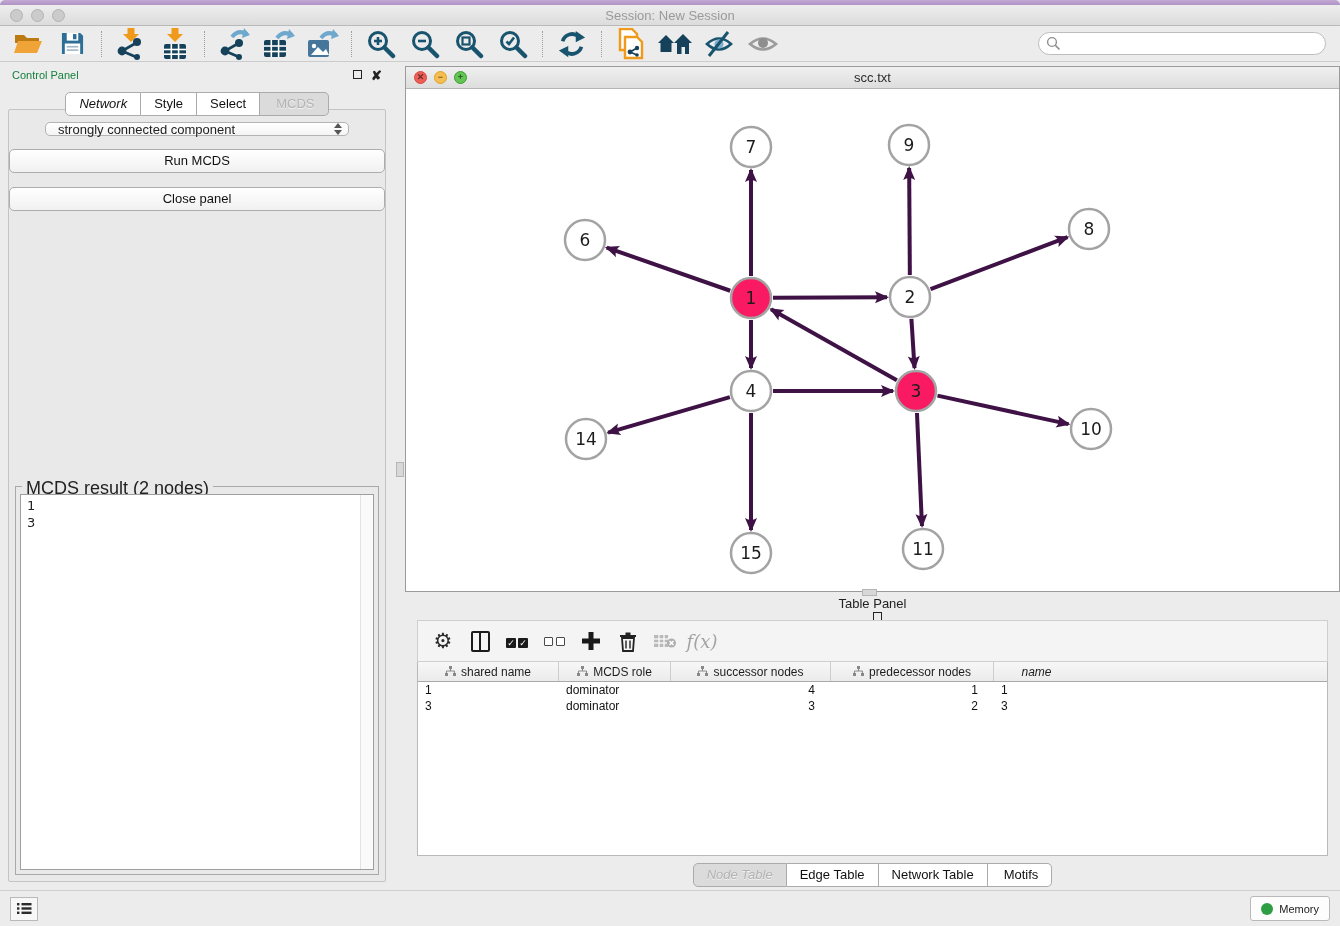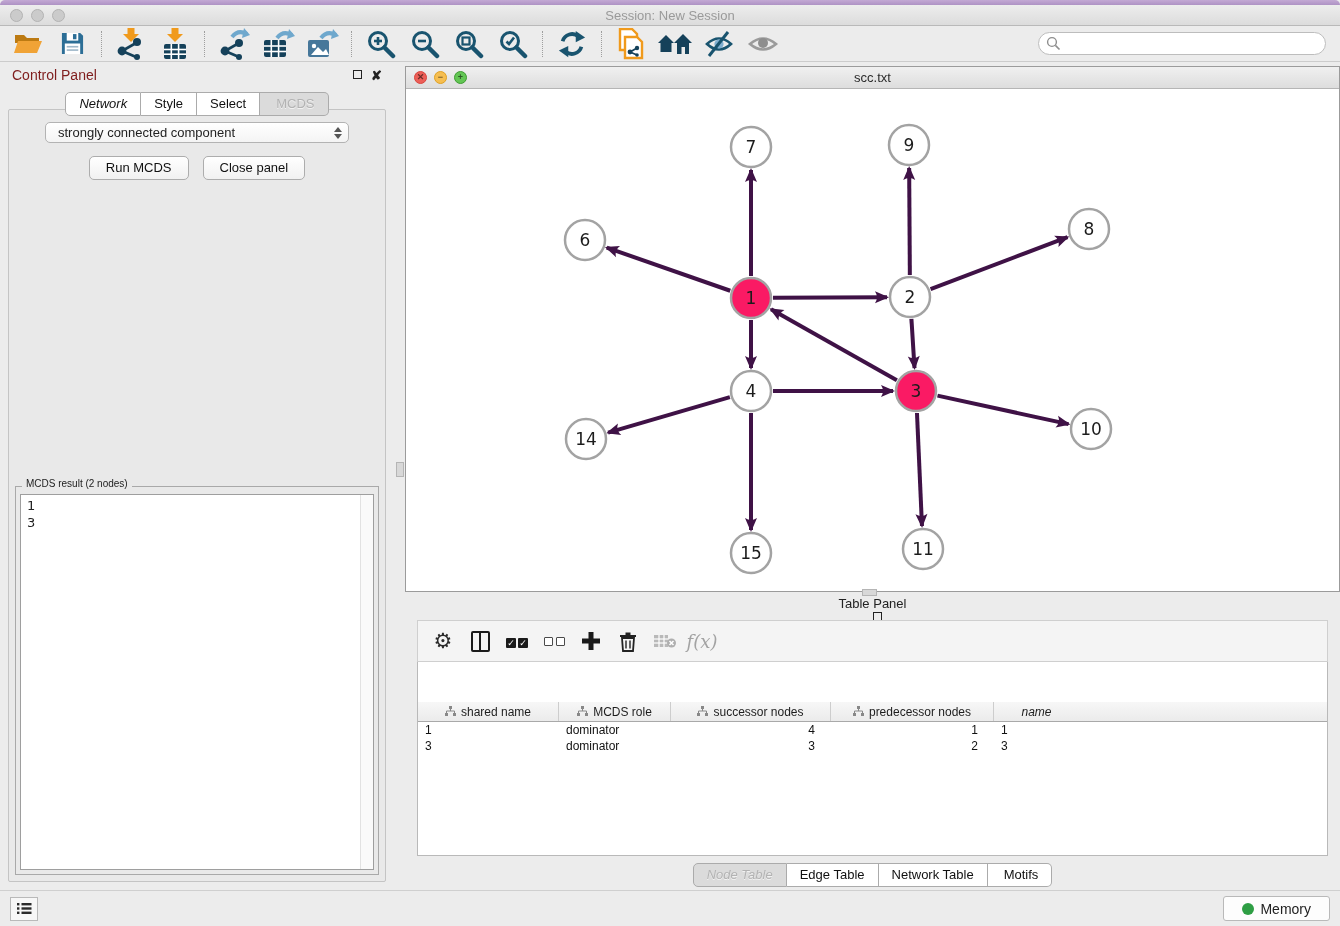--- a/index.html
+++ b/index.html
@@ -20,46 +20,46 @@
   .tsep { width:1px; height:26px; border-left:1px dotted #9E9E9E; margin:0 5px; }
   .tspacer { flex:1; }
   .searchwrap { position:relative; margin-right:6px; }
   .searchwrap input { width:288px; height:23px; border:1px solid #BDBDBD; border-radius:12px;
     padding:0 8px 0 26px; font-size:13px; background:#fff; outline:none; }
   .search-glass { position:absolute; left:8px; top:4px; }
 
   
   #control-panel { position:absolute; left:0; top:62px; width:394px; bottom:36px; background:#ECECEC; }
   .cp-header { height:26px; display:flex; align-items:center; padding:0 12px; }
-  .cp-title { font-size:14px; color:#7f1d1d; flex:1; }
+  .cp-title { font-size:11px; color:#15803d; flex:1; }
   .winbtn { font-size:12px; color:#222; margin-left:9px; line-height:1; }
   .float-box { display:inline-block; width:9px; height:9px; border:1.5px solid #222; }
   .close-x { font-weight:bold; font-size:13px; }
 
   .cp-tabs { display:flex; justify-content:center; position:relative; z-index:2; margin-top:4px; }
   .seg-tab { font-size:13px; padding:3px 13px 4px; background:#fff; border:1px solid #ABABAB; border-left:none; color:#111; }
   .seg-tab.first { border-left:1px solid #ABABAB; border-radius:5px 0 0 5px;font-style:italic; }
   .seg-tab.last { border-radius:0 5px 5px 0;padding-left:16px; }
   .seg-tab.selected-dim { background:#DBDBDB; color:#B3B3B3; text-shadow:0 1px 0 #F2F2F2; }
 
   .cp-body { position:absolute; left:8px; right:8px; top:47px; bottom:8px;
     border:1px solid #C4C4C4; border-radius:2px; background:#E9E9E9; }
   .opt-label { text-align:center; font-size:13px; margin-top:24px; }
-  .selectrow { margin:12px 36px 0; height:21px; background:linear-gradient(#FFFFFF,#F4F4F4);
+  .selectrow { margin:12px 36px 0; height:14px; background:linear-gradient(#FFFFFF,#F4F4F4);
     border:1px solid #B3B3B3; border-radius:5px; display:flex; align-items:center; padding:0 6px 0 12px; font-size:13px; }
   .selectrow .sel-text { flex:1; }
   .arrows { display:flex; flex-direction:column; gap:2px; align-items:center; }
   .tri-up { width:0; height:0; border-left:4px solid transparent; border-right:4px solid transparent; border-bottom:5px solid #555; }
   .tri-down { width:0; height:0; border-left:4px solid transparent; border-right:4px solid transparent; border-top:5px solid #555; }
-  .btnrow { display:flex; justify-content:center; gap:14px; margin-top:13px; }
+  .btnrow { display:flex; justify-content:center; gap:14px; margin-top:13px;flex-direction:column; }
   .pushbtn { font-size:13px; padding:3px 16px 4px; background:linear-gradient(#FFFFFF,#F1F1F1);
     border:1px solid #ADADAD; border-radius:5px; color:#111; }
 
   .groupbox { position:absolute; left:6px; right:6px; top:376px; bottom:6px; border:1px solid #A9A9A9; }
-  .group-legend { position:absolute; top:-9px; left:6px; background:#E9E9E9; padding:0 4px; font-size:10px; }
+  .group-legend { position:absolute; top:-9px; left:6px; background:#E9E9E9; padding:0 4px; font-size:18px; }
   .result-area { position:absolute; left:4px; right:4px; top:7px; bottom:4px; background:#fff;
     border:1px solid #9E9E9E; font-size:13px; font-family:"DejaVu Sans", sans-serif; }
   .result-lines { padding:2px 6px; line-height:17px; }
   .result-scroll { position:absolute; right:0; top:0; bottom:0; width:13px; background:#FAFAFA; border-left:1px solid #E2E2E2; }
 
   
   #network-window { position:absolute; left:405px; top:66px; right:0; height:526px;
     border:1px solid #9B9B9B; background:#fff; }
   .nw-titlebar { height:22px; background:linear-gradient(#F0F0F0,#DDDDDD); border-bottom:1px solid #B5B5B5;
     position:relative; display:flex; align-items:center; }
@@ -89,36 +89,36 @@
   .gear-glyph { font-size:21px; color:#2b2b2b; font-family:"DejaVu Sans", sans-serif; }
   .cols-glyph { width:19px; height:21px; border:2.5px solid #1b1b1b; border-radius:2px; position:relative; }
   .cols-glyph::after { content:""; position:absolute; left:6px; top:0; bottom:0; width:2.5px; background:#1b1b1b; }
   .cbox { width:10px; height:10px; background:#1b1b1b; color:#fff; font-size:9px; line-height:10px;
     text-align:center; display:inline-block; border-radius:1px; }
   .ebox { width:9px; height:9px; border:1.5px solid #4a4a4a; display:inline-block; border-radius:1px; background:#fff; }
   .fx-glyph { font-family:"DejaVu Serif", serif; font-style:italic; font-size:18px; color:#A3A3A3; }
 
   .tp-table { flex:1; background:#fff; border:1px solid #B9B9B9; border-top:none; overflow:hidden;
     font-size:12px; }
-  .thead { display:flex; height:20px; background:linear-gradient(#F7F7F7,#EBEBEB); border-bottom:1px solid #A9A9A9;margin-top:40px; }
+  .thead { display:flex; height:20px; background:linear-gradient(#F7F7F7,#EBEBEB); border-bottom:1px solid #A9A9A9; }
   .th { display:flex; align-items:center; justify-content:center; gap:5px; border-right:1px solid #CDCDCD;
     color:#1d1d1d; }
   .th:last-child { border-right:none;font-style:italic; }
   .trow { display:flex; height:16px; line-height:16px; color:#111; }
   .td { padding:0 7px; white-space:nowrap; overflow:hidden; }
   .num { text-align:right; padding-right:16px; }
   .tp-tabs { height:34px; display:flex; align-items:flex-start; justify-content:center; padding-top:7px; }
 
   
   #status-bar { position:absolute; left:0; right:0; bottom:0; height:36px; background:#ECECEC;
     border-top:1px solid #CFCFCF; display:flex; align-items:center; padding:0 10px; }
   .list-btn { width:28px; height:24px; border:1px solid #B9B9B9; background:#F7F7F7;
     display:flex; align-items:center; justify-content:center; }
   .memory-btn { margin-left:auto; height:25px; border:1px solid #B9B9B9; border-radius:3px; background:#FDFDFD;
-    display:flex; align-items:center; gap:6px; padding:0 18px; font-size:14px; }
+    display:flex; align-items:center; gap:6px; padding:0 10px; font-size:11px; }
   .mem-dot { width:12px; height:12px; border-radius:50%; }
 
   svg { display:block; }
 </style>
 </head>
 <body>
 
 <div class="top-purple"></div>
 <div class="titlebar">
   <div class="tl-group">

